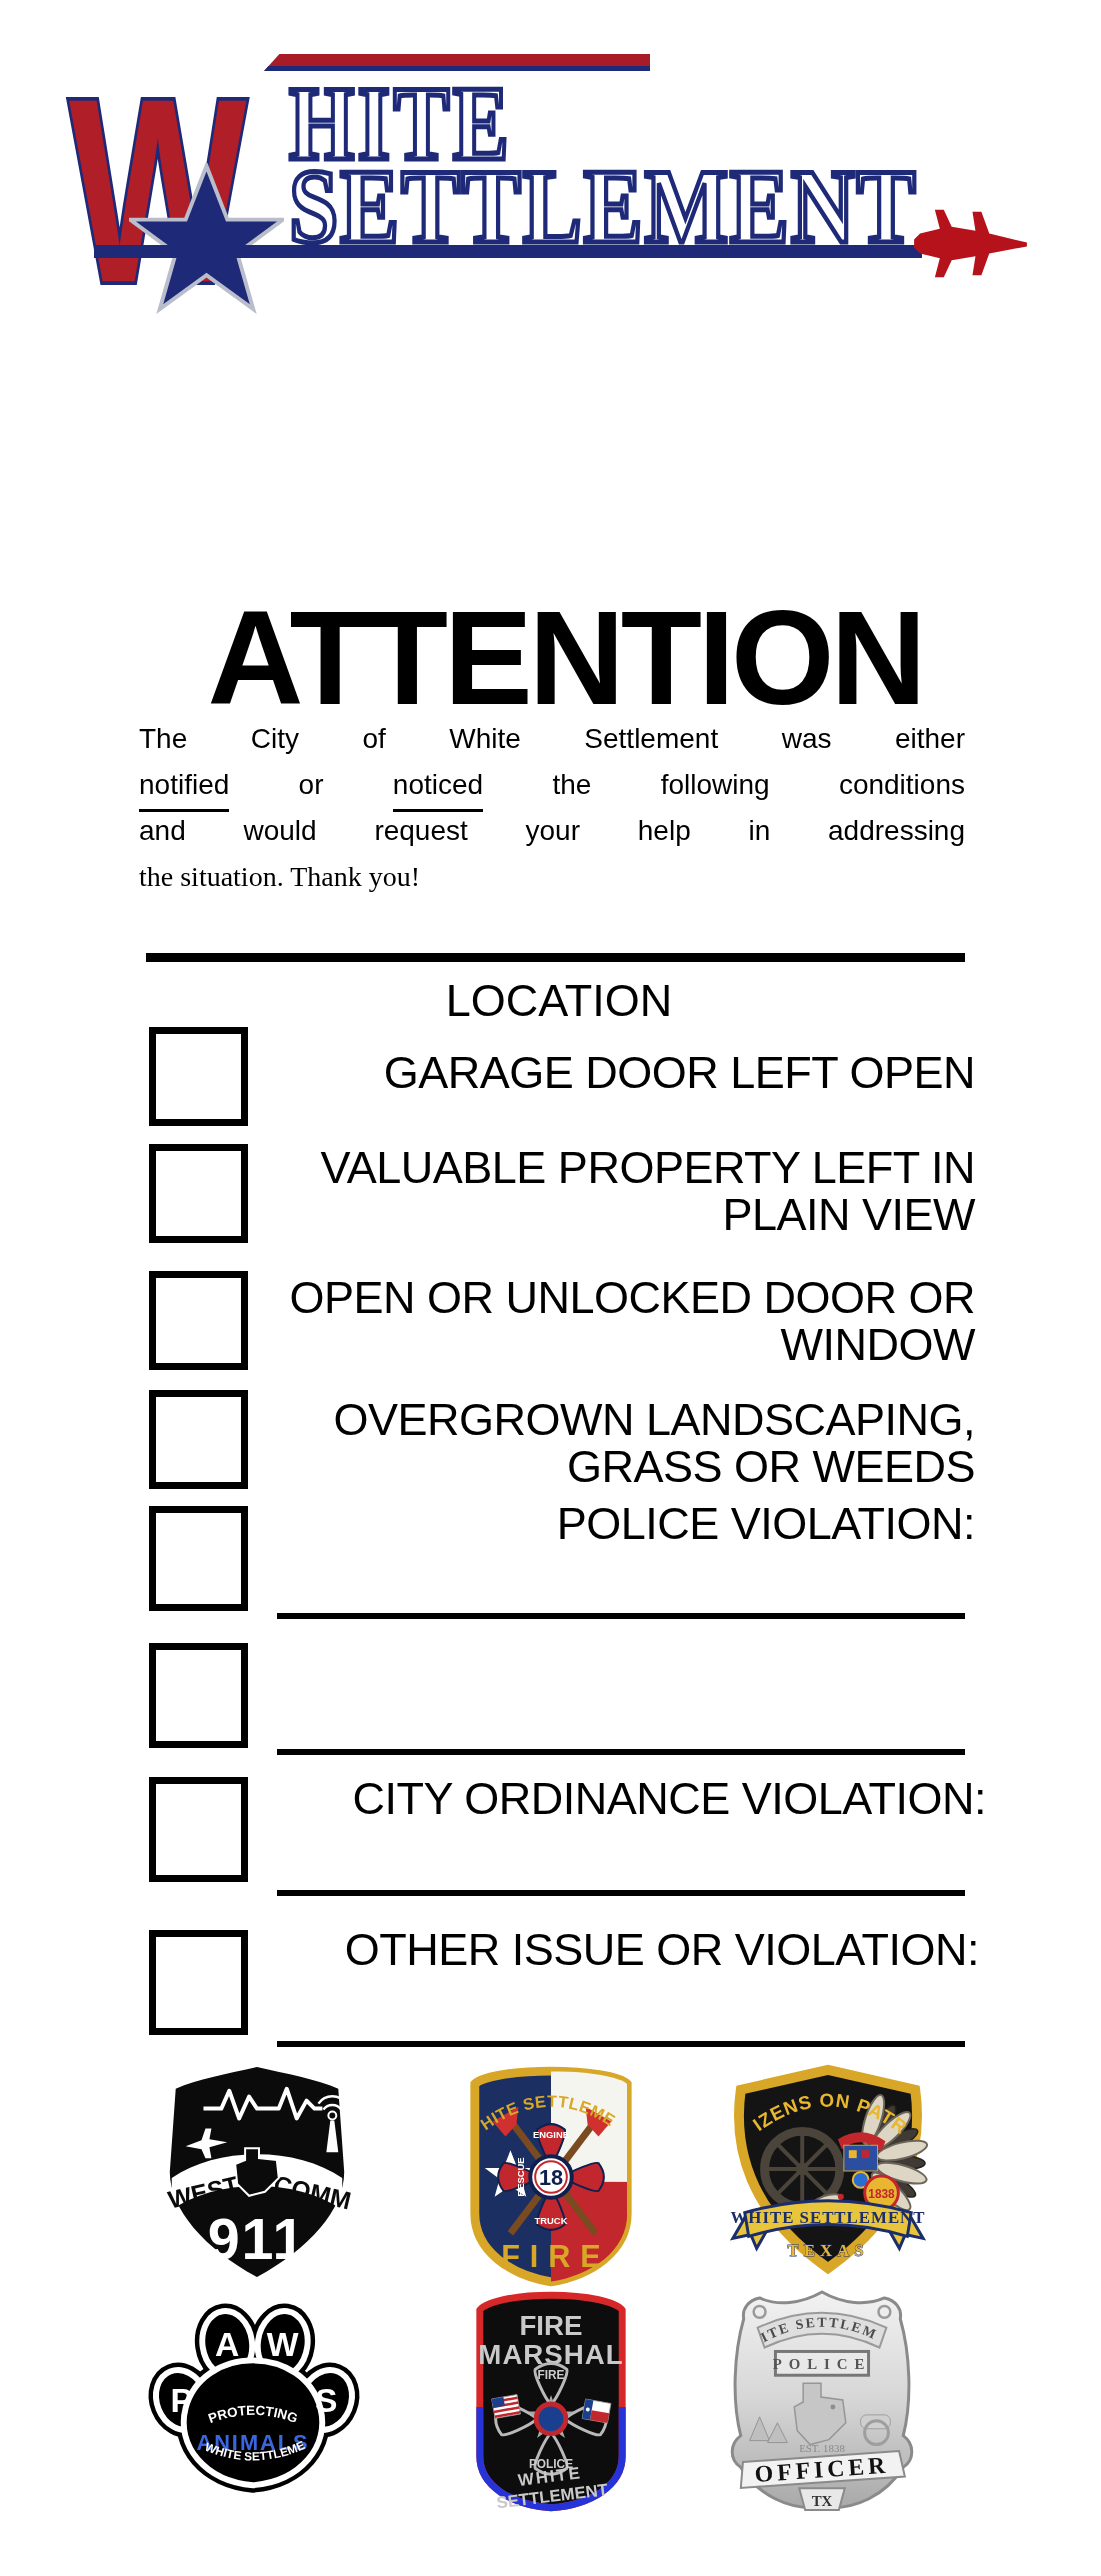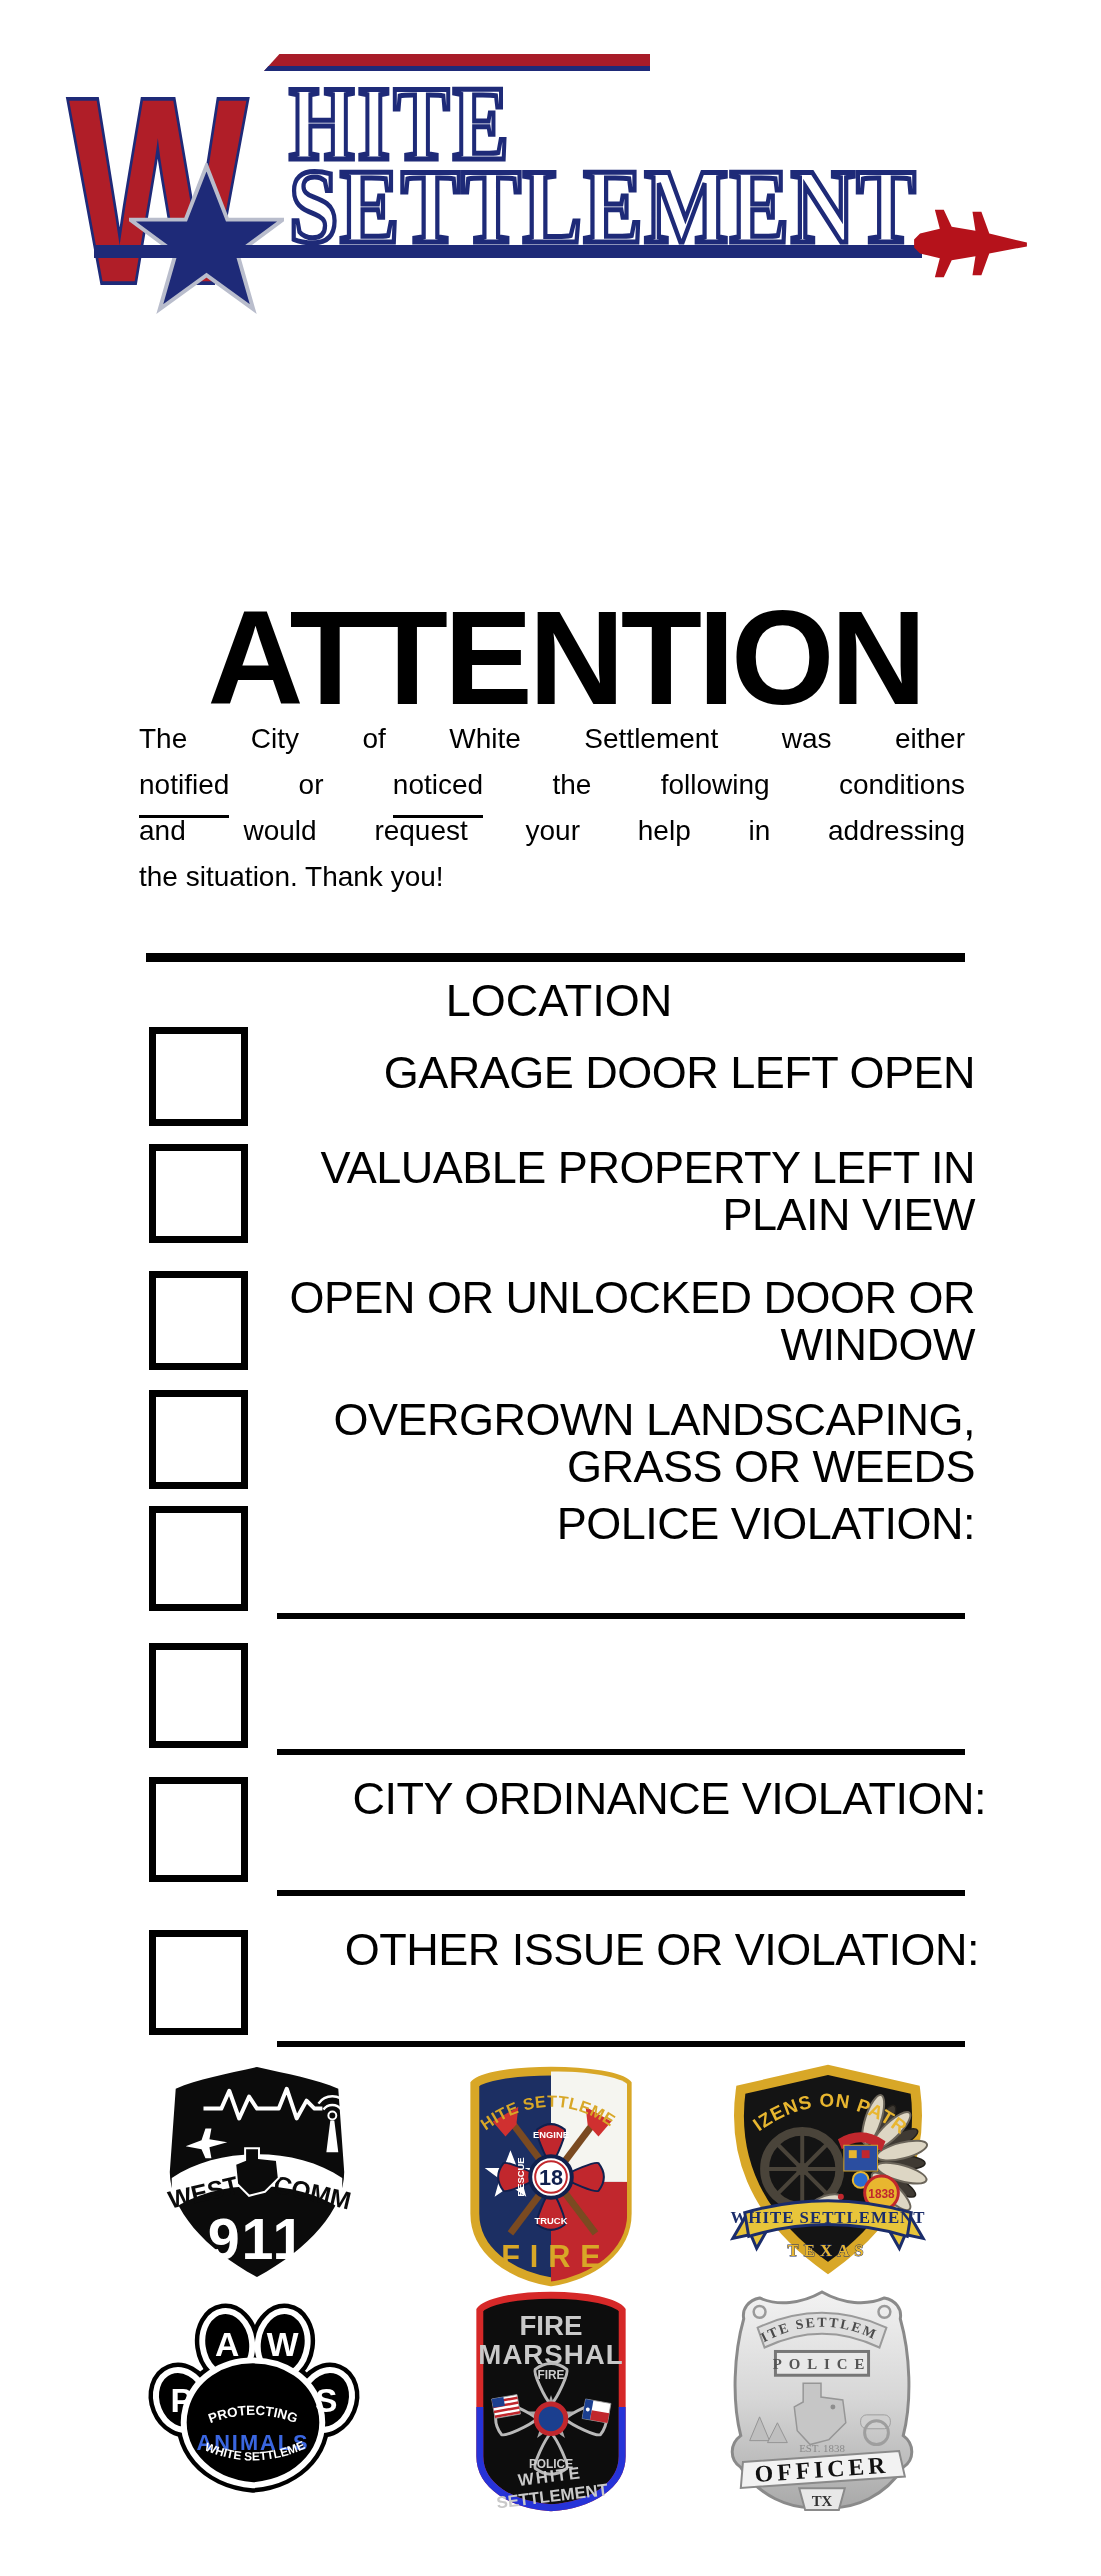--- a/index.html
+++ b/index.html
@@ -16,22 +16,22 @@
   .logo-hite{left:289px;top:71px;font-size:105px;transform:scaleX(0.80);letter-spacing:4px;}
   .logo-settlement{left:289px;top:154px;font-size:105px;transform:scaleX(0.845);letter-spacing:2px;}
   .logo-bottombar{position:absolute;left:94px;top:245px;width:828px;height:13px;background:#1e2a78;}
   .logo-jet{position:absolute;left:910px;top:196px;}
 
   
   .title{position:absolute;left:0;top:591px;width:1102px;text-align:center;font-weight:bold;
          font-size:133px;line-height:1.02;letter-spacing:-4px;transform:translateX(14px);}
   .para{position:absolute;left:139px;top:716px;width:826px;font-size:28px;line-height:46px;}
   .jline{text-align:justify;text-align-last:justify;}
-  .lline{text-align:left;}
-  .uline{border-bottom:3px solid #000;padding-bottom:15px;}
+  .lline{text-align:left;font-family:Liberation Serif, serif;}
+  .uline{border-bottom:3px solid #000;padding-bottom:9px;}
 
   
   .divider{position:absolute;left:146px;top:953px;width:819px;height:9px;background:#000;}
   .section-label{position:absolute;left:0;top:975px;width:1102px;text-align:center;font-size:45px;
                  transform:translateX(8px);}
   .checkbox{position:absolute;left:149px;width:85px;height:85px;border:7px solid #000;background:#fff;}
   .cb-tall{height:91px;}
   .item-label{position:absolute;left:281px;width:694px;font-size:45px;line-height:47px;letter-spacing:-0.5px;text-align:right;}
   .write-line{position:absolute;left:277px;width:688px;height:6px;background:#000;}
 

